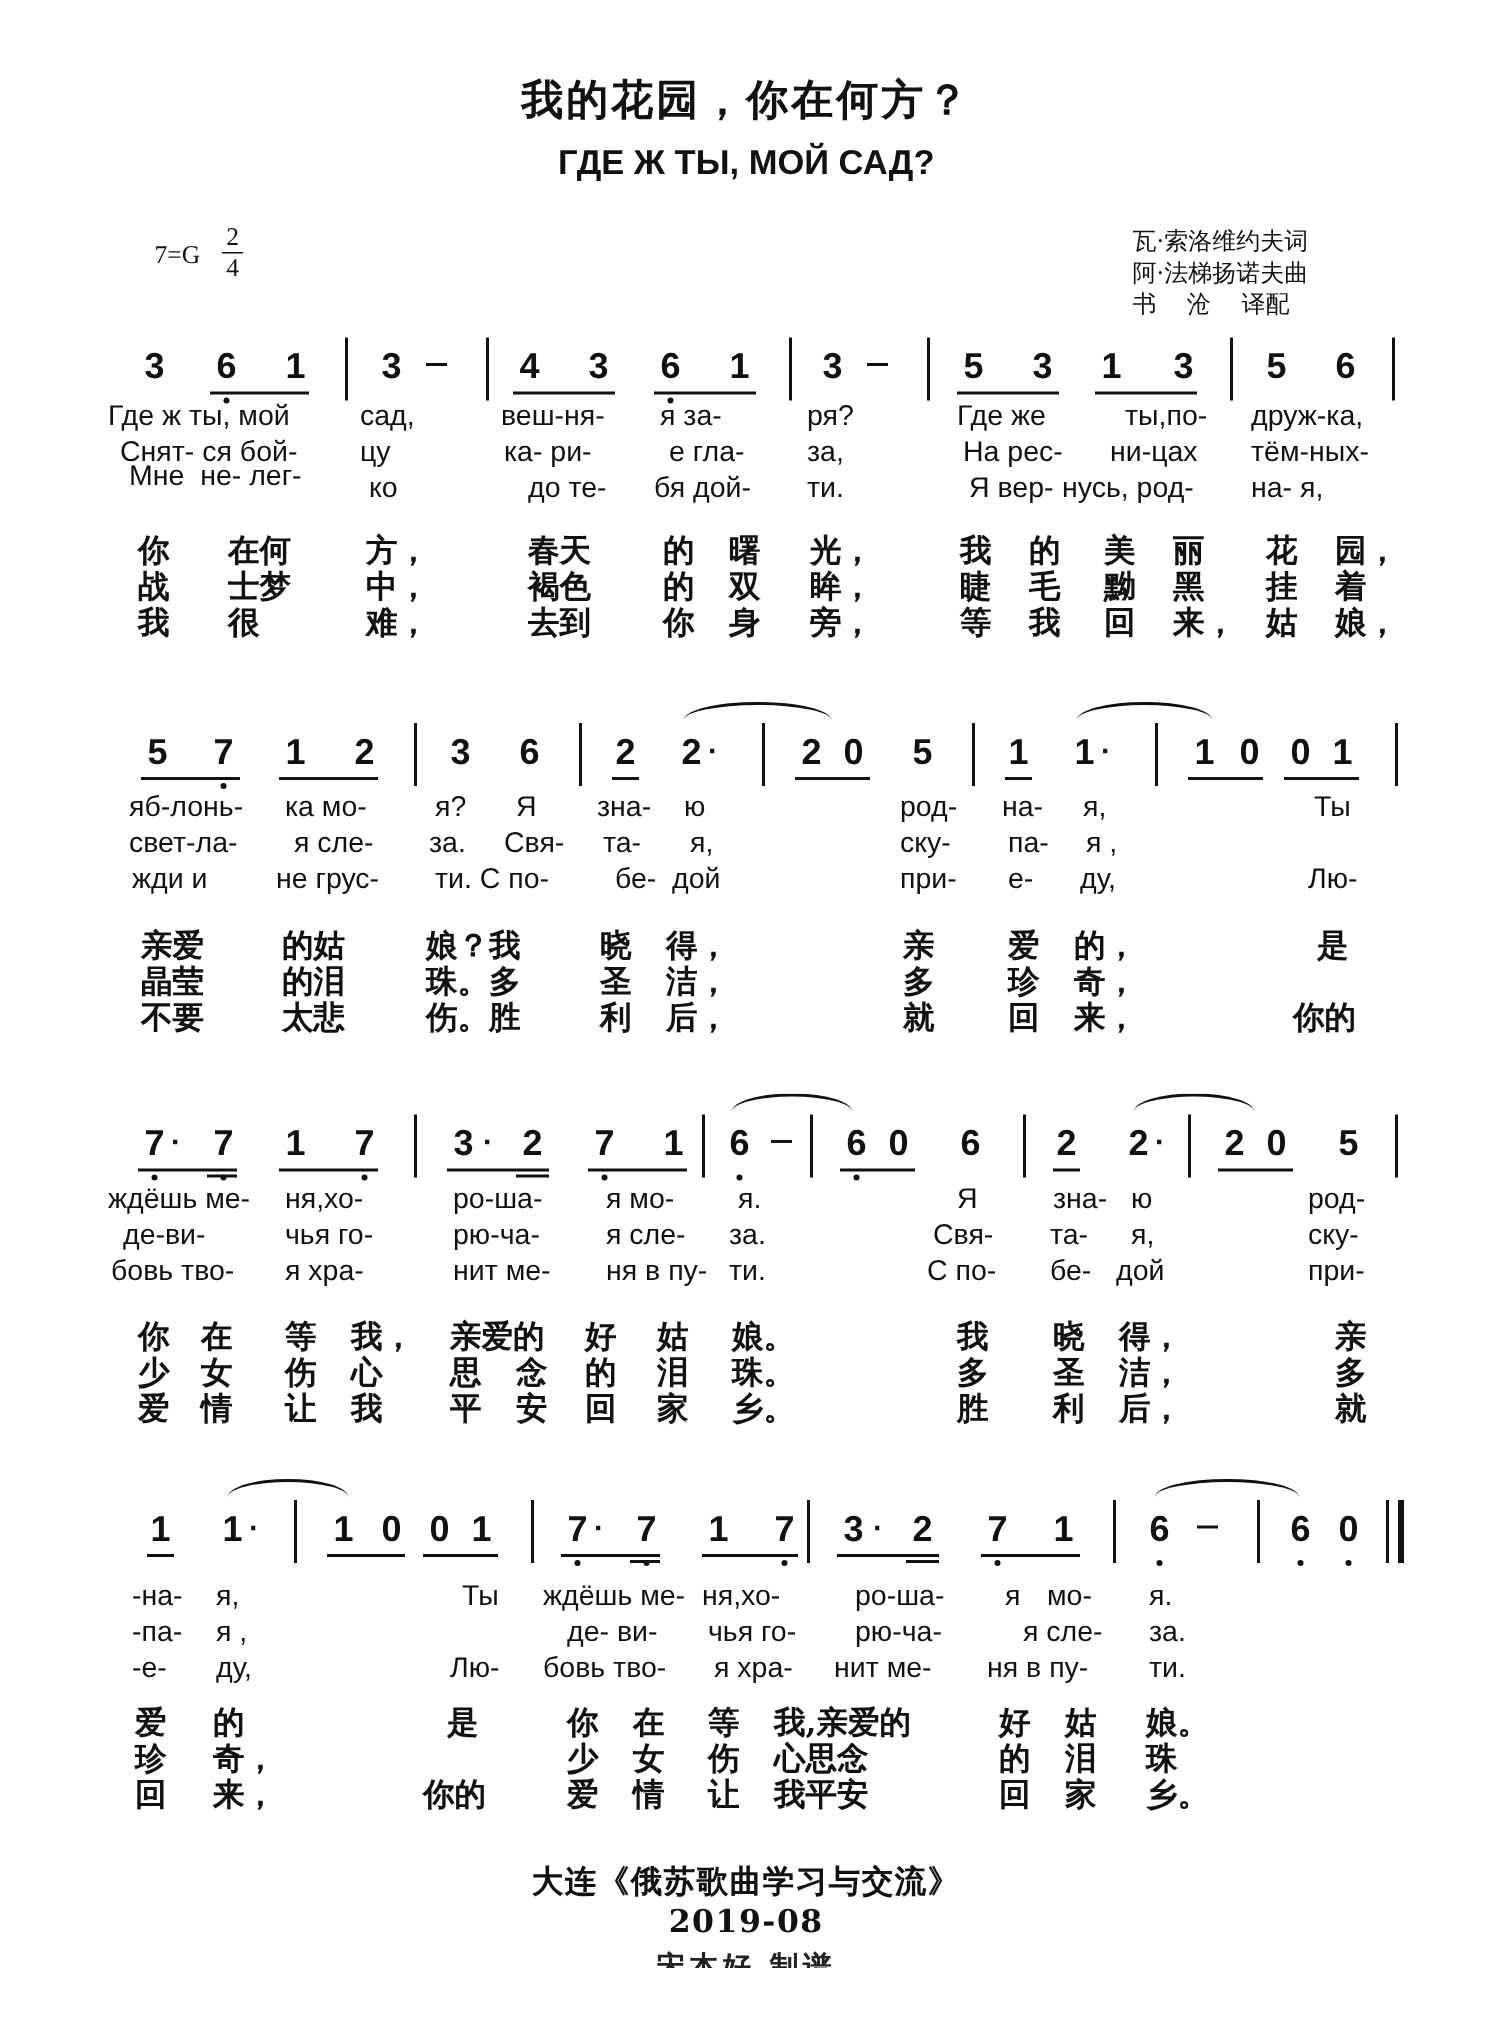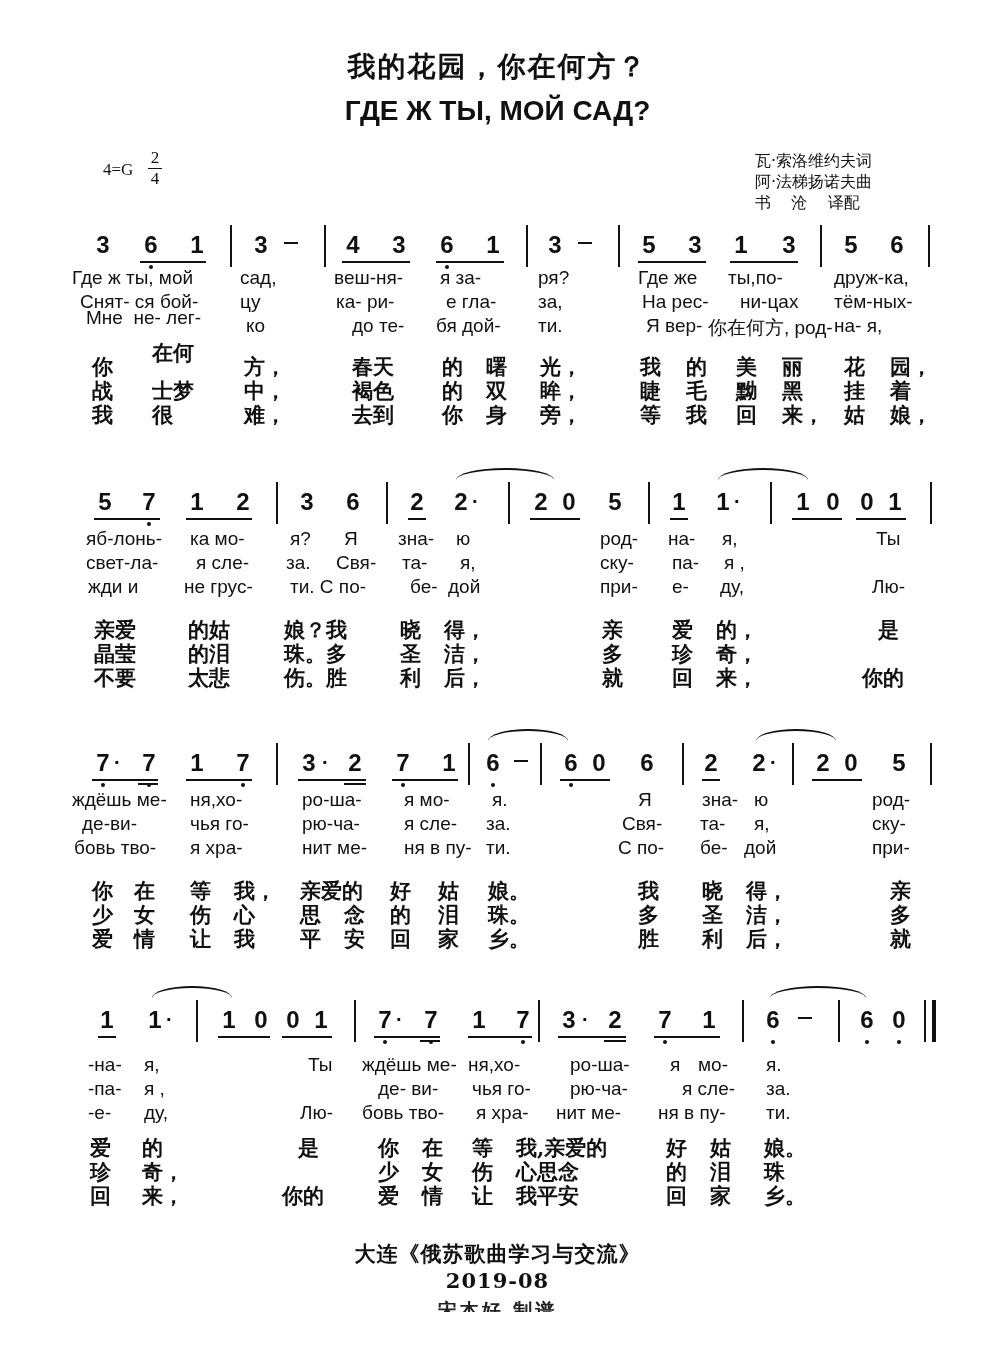--- a/index.html
+++ b/index.html
@@ -1,19 +1,19 @@
 <!DOCTYPE html>
 <html><head>
 <meta charset="utf-8">
 <style>
   html, body { margin: 0; padding: 0; background: #ffffff; }
   body { width: 995px; height: 1349px; position: relative; overflow: hidden; color: #111; }
   .abs { position: absolute; }
   .title-cn { left: 0; width: 995px; top: 48px; text-align: center; font-family: "DejaVu Serif", serif; font-size: 28px; font-weight: bold; letter-spacing: 2px; }
-  .title-ru { left: 0; width: 995px; top: 95px; text-align: center; font-family: "Liberation Sans", sans-serif; font-size: 28px; font-weight: bold; }
+  .title-ru { left: 0; width: 995px; top: 95px; text-align: center; font-family: "Liberation Sans", sans-serif; font-size: 23px; font-weight: bold; }
   .key { left: 103px; top: 160px; font-family: "Liberation Serif", serif; font-size: 17px; }
   .meter { left: 146px; top: 148px; width: 18px; text-align: center; font-family: "Liberation Serif", serif; font-size: 17px; line-height: 20px; }
   .meter .bar { border-top: 1px solid #111; margin: 0 2px; }
   .credits { left: 755px; top: 150px; font-family: "DejaVu Serif", serif; font-size: 16px; line-height: 21px; }
   .credits div { white-space: pre; }
 
   .system { position: absolute; left: 72px; width: 865px; }
   .notes-row { position: absolute; left: 0; top: 0; width: 865px; height: 50px; }
   .note { position: absolute; font-family: "Liberation Sans", sans-serif; font-weight: bold; font-size: 24px; top: 6px; width: 18px; text-align: center; }
   .note.dot-below::after { content: ""; position: absolute; left: 7px; top: 34px; width: 4px; height: 4px; border-radius: 50%; background: #111; }
@@ -31,21 +31,21 @@
   .footer { left: 0; width: 995px; text-align: center; font-family: "DejaVu Serif", serif; font-weight: bold; }
   .footer1 { top: 1240px; font-size: 21px; letter-spacing: 1px; }
   .footer2 { top: 1268px; font-size: 21px; letter-spacing: 1px; }
   .footer3 { top: 1298px; font-size: 19px; height: 14px; overflow: hidden; color: #222; letter-spacing: 3px; }
 </style>
 </head>
 <body>
 
 <div class="abs title-cn">我的花园，你在何方？</div>
 <div class="abs title-ru">ГДЕ Ж ТЫ, МОЙ САД?</div>
-<div class="abs key">4=G</div>
+<div class="abs key">7=G</div>
 <div class="abs meter">
   <div>2</div>
   <div class="bar"></div>
   <div>4</div>
 </div>
 <div class="abs credits">
   <div>瓦·索洛维约夫词</div>
   <div>阿·法梯扬诺夫曲</div>
   <div>书    沧    译配</div>
 </div>
@@ -81,43 +81,43 @@
     <span class="note" style="left:816px">6</span>
     <span class="barline" style="left:856px"></span>
   </div>
 
   <span class="lyr" style="left:0;top:42px">Где ж ты, мой</span>
   <span class="lyr" style="left:168px;top:42px">сад,</span>
   <span class="lyr" style="left:262px;top:42px">веш-ня-</span>
   <span class="lyr" style="left:368px;top:42px">я за-</span>
   <span class="lyr" style="left:466px;top:42px">ря?</span>
   <span class="lyr" style="left:566px;top:42px">Где же</span>
-  <span class="lyr" style="left:656px;top:42px">ты,по-</span>
+  <span class="lyr" style="left:678px;top:42px">ты,по-</span>
   <span class="lyr" style="left:762px;top:42px">друж-ка,</span>
 
   <span class="lyr" style="left:8px;top:66px">Снят- ся бой-</span>
   <span class="lyr" style="left:168px;top:66px">цу</span>
   <span class="lyr" style="left:264px;top:66px">ка- ри-</span>
   <span class="lyr" style="left:374px;top:66px">е гла-</span>
   <span class="lyr" style="left:466px;top:66px">за,</span>
   <span class="lyr" style="left:570px;top:66px">На рес-</span>
   <span class="lyr" style="left:668px;top:66px">ни-цах</span>
   <span class="lyr" style="left:762px;top:66px">тём-ных-</span>
 
   <span class="lyr" style="left:14px;top:82px">Мне  не- лег-</span>
   <span class="lyr" style="left:174px;top:90px">ко</span>
   <span class="lyr" style="left:280px;top:90px">до те-</span>
   <span class="lyr" style="left:364px;top:90px">бя дой-</span>
   <span class="lyr" style="left:466px;top:90px">ти.</span>
   <span class="lyr" style="left:574px;top:90px">Я вер-</span>
-  <span class="lyr" style="left:636px;top:90px">你在何方, род-</span>
+  <span class="lyr" style="left:636px;top:90px">нусь, род-</span>
   <span class="lyr" style="left:762px;top:90px">на- я,</span>
 
   <span class="lyr-cn" style="left:20px;top:128px">你</span>
-  <span class="lyr-cn" style="left:80px;top:114px">在何</span>
+  <span class="lyr-cn" style="left:80px;top:128px">在何</span>
   <span class="lyr-cn" style="left:172px;top:128px">方，</span>
   <span class="lyr-cn" style="left:280px;top:128px">春天</span>
   <span class="lyr-cn" style="left:370px;top:128px">的</span>
   <span class="lyr-cn" style="left:414px;top:128px">曙</span>
   <span class="lyr-cn" style="left:468px;top:128px">光，</span>
   <span class="lyr-cn" style="left:568px;top:128px">我</span>
   <span class="lyr-cn" style="left:614px;top:128px">的</span>
   <span class="lyr-cn" style="left:664px;top:128px">美</span>
   <span class="lyr-cn" style="left:710px;top:128px">丽</span>
   <span class="lyr-cn" style="left:772px;top:128px">花</span>

